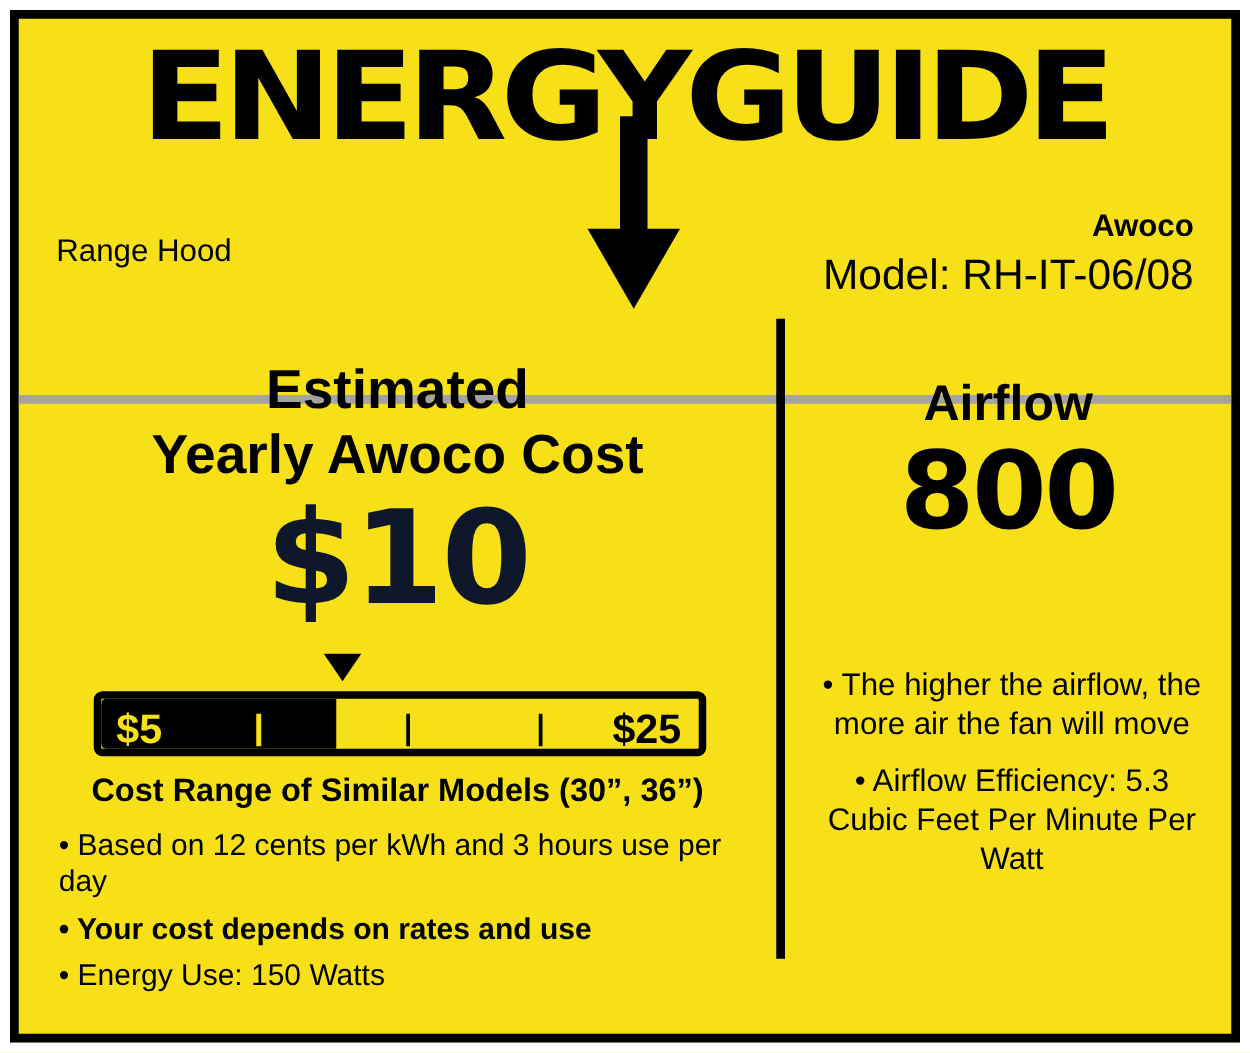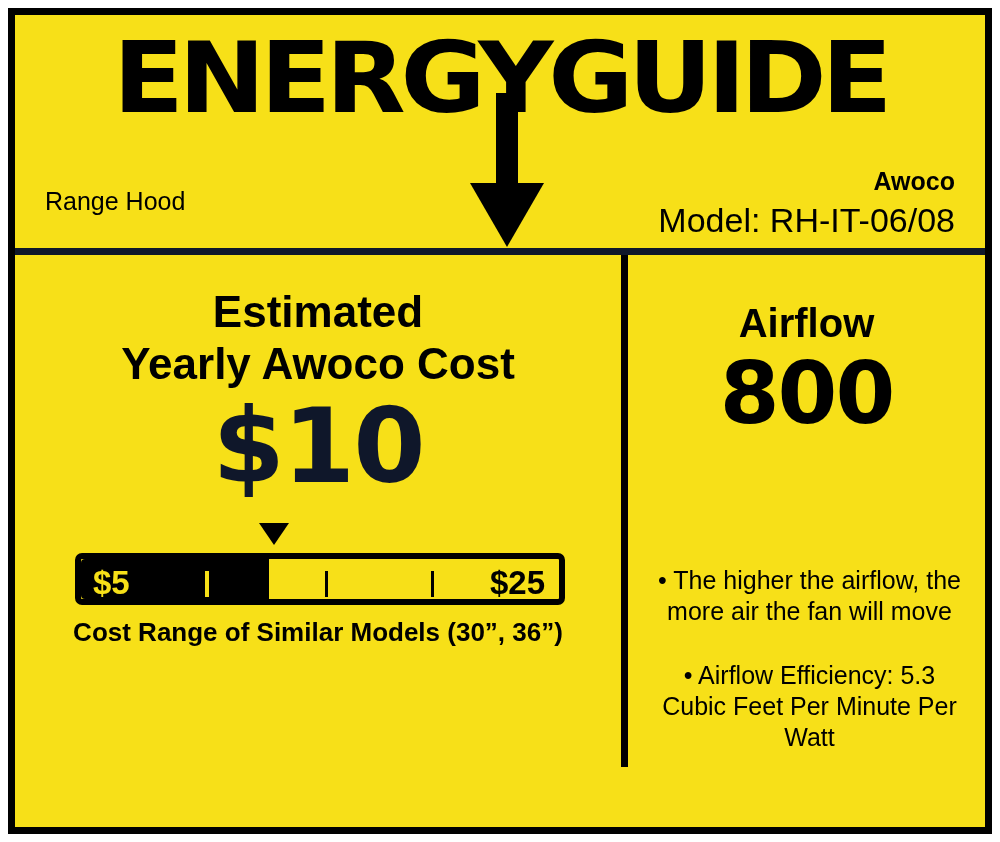--- a/index.html
+++ b/index.html
@@ -25,22 +25,22 @@
     border: 7px solid #000000;
     box-sizing: border-box;
   }
 
   
   .header {
     position: absolute;
     left: 0;
     top: 0;
     right: 0;
-    height: 240px;
-    border-bottom: 7px solid #0f172a;
+    height: 308px;
+    border-bottom: 7px solid #a3a3a3;
     box-sizing: border-box;
   }
   .eg-title {
     position: absolute;
     left: 0;
     right: 0;
     top: 14px;
     text-align: center;
     font-family: "DejaVu Sans", sans-serif;
     font-weight: bold;
@@ -272,21 +272,20 @@
     left: 22px;
     right: 16px;
     top: 278px;
     text-align: center;
   }
   .right-bullets div {
     font-size: 25px;
     color: #000;
     line-height: 1.25;
     margin-bottom: 14px;
-    margin-top: 32px;
   }
 
   
   .footer {
     position: absolute;
     left: 0;
     right: 0;
     bottom: 0;
     height: 60px;
     border-top: 7px solid #000;
@@ -338,20 +337,25 @@
             <div class="range-low">$5</div>
             <div class="range-high">$25</div>
             <div class="tick-white" style="left:124px;"></div>
             <div class="tick" style="left:244px;"></div>
             <div class="tick" style="left:350px;"></div>
           </div>
         </div>
 
         <div class="range-caption">Cost Range of Similar Models (30”, 36”)</div>
 
+        <div class="bullets">
+          <div>• Based on 12 cents per kWh and 3 hours use per day</div>
+          <div class="bold">• Your cost depends on rates and use</div>
+          <div>• Energy Use: 150 Watts</div>
+        </div>
       </div>
 
       <div class="right-col">
         <div class="airflow-title">Airflow</div>
         <div class="airflow-value">800</div>
         <div class="right-bullets">
           <div>• The higher the airflow, the more air the fan will move</div>
           <div>• Airflow Efficiency: 5.3 Cubic Feet Per Minute Per Watt</div>
         </div>
       </div>

